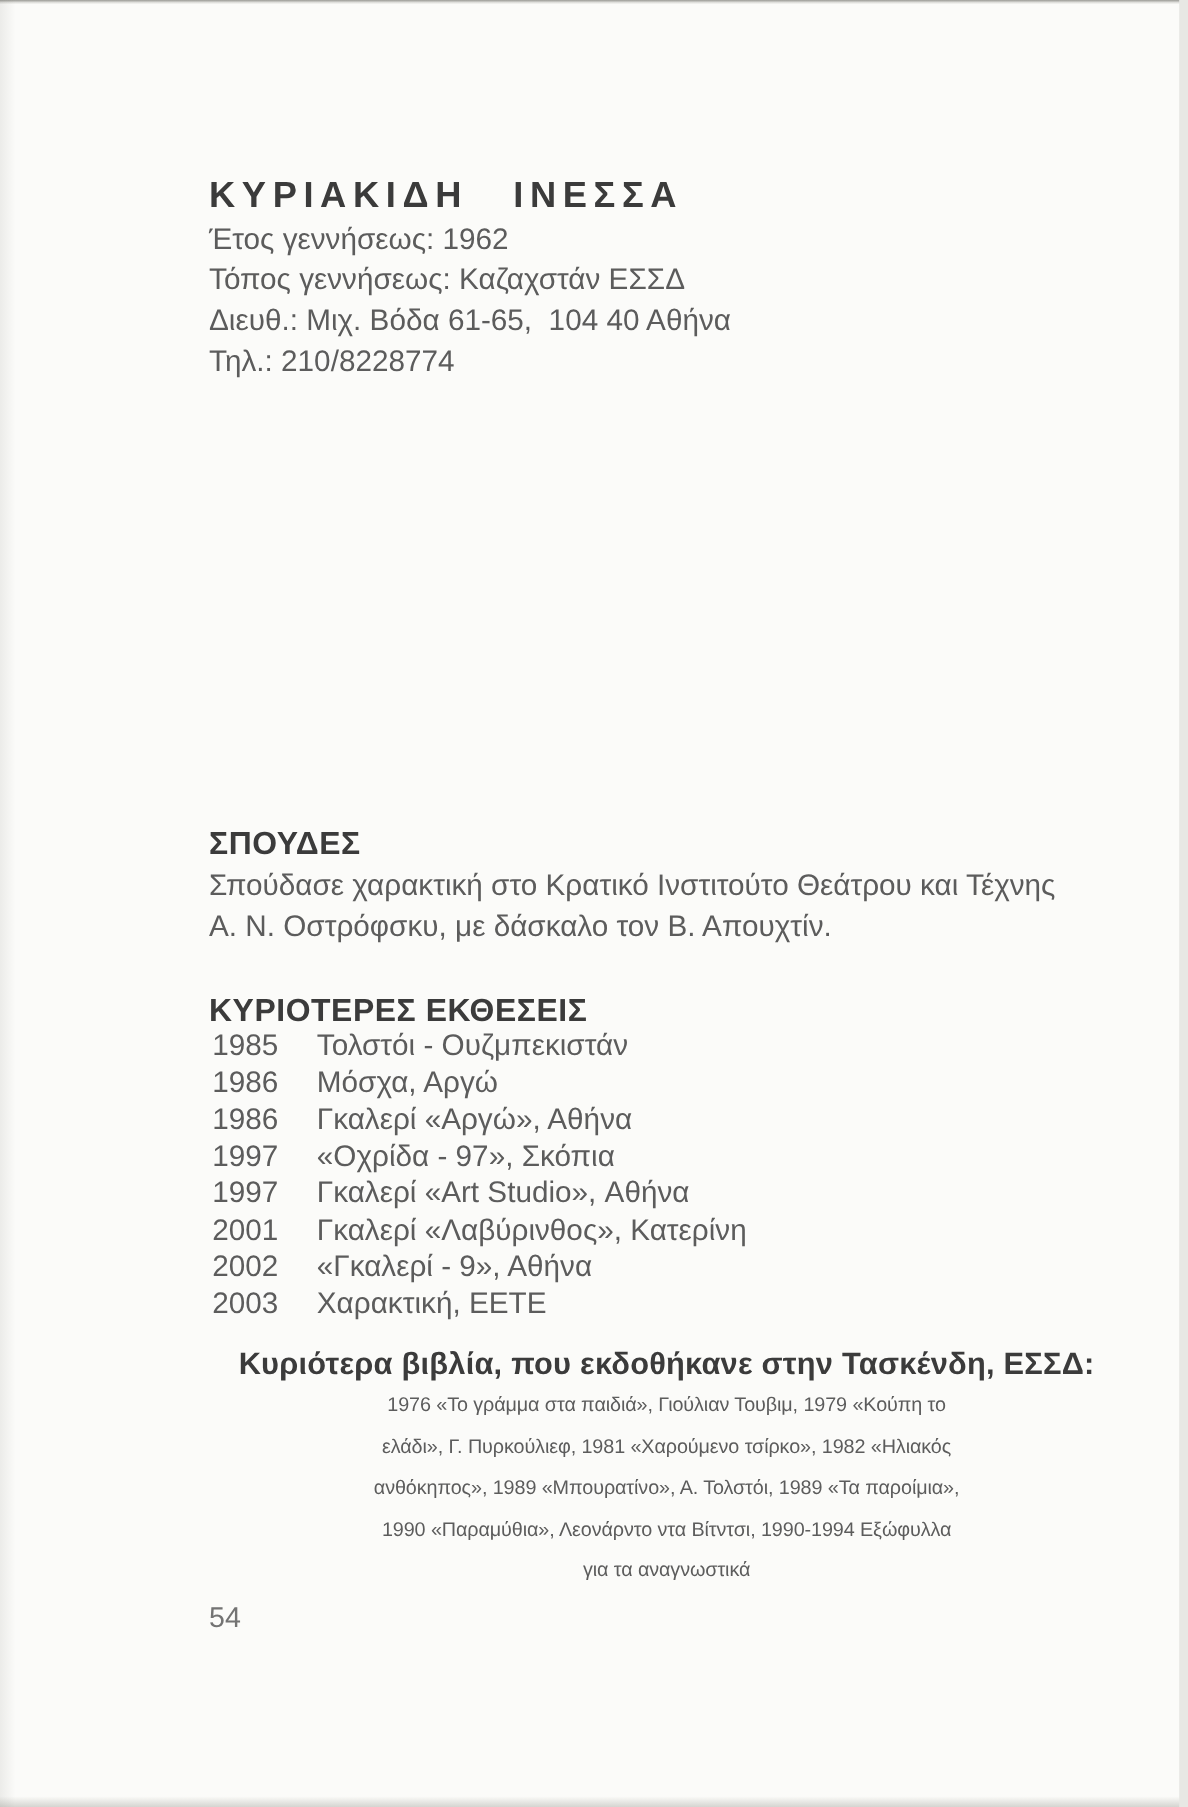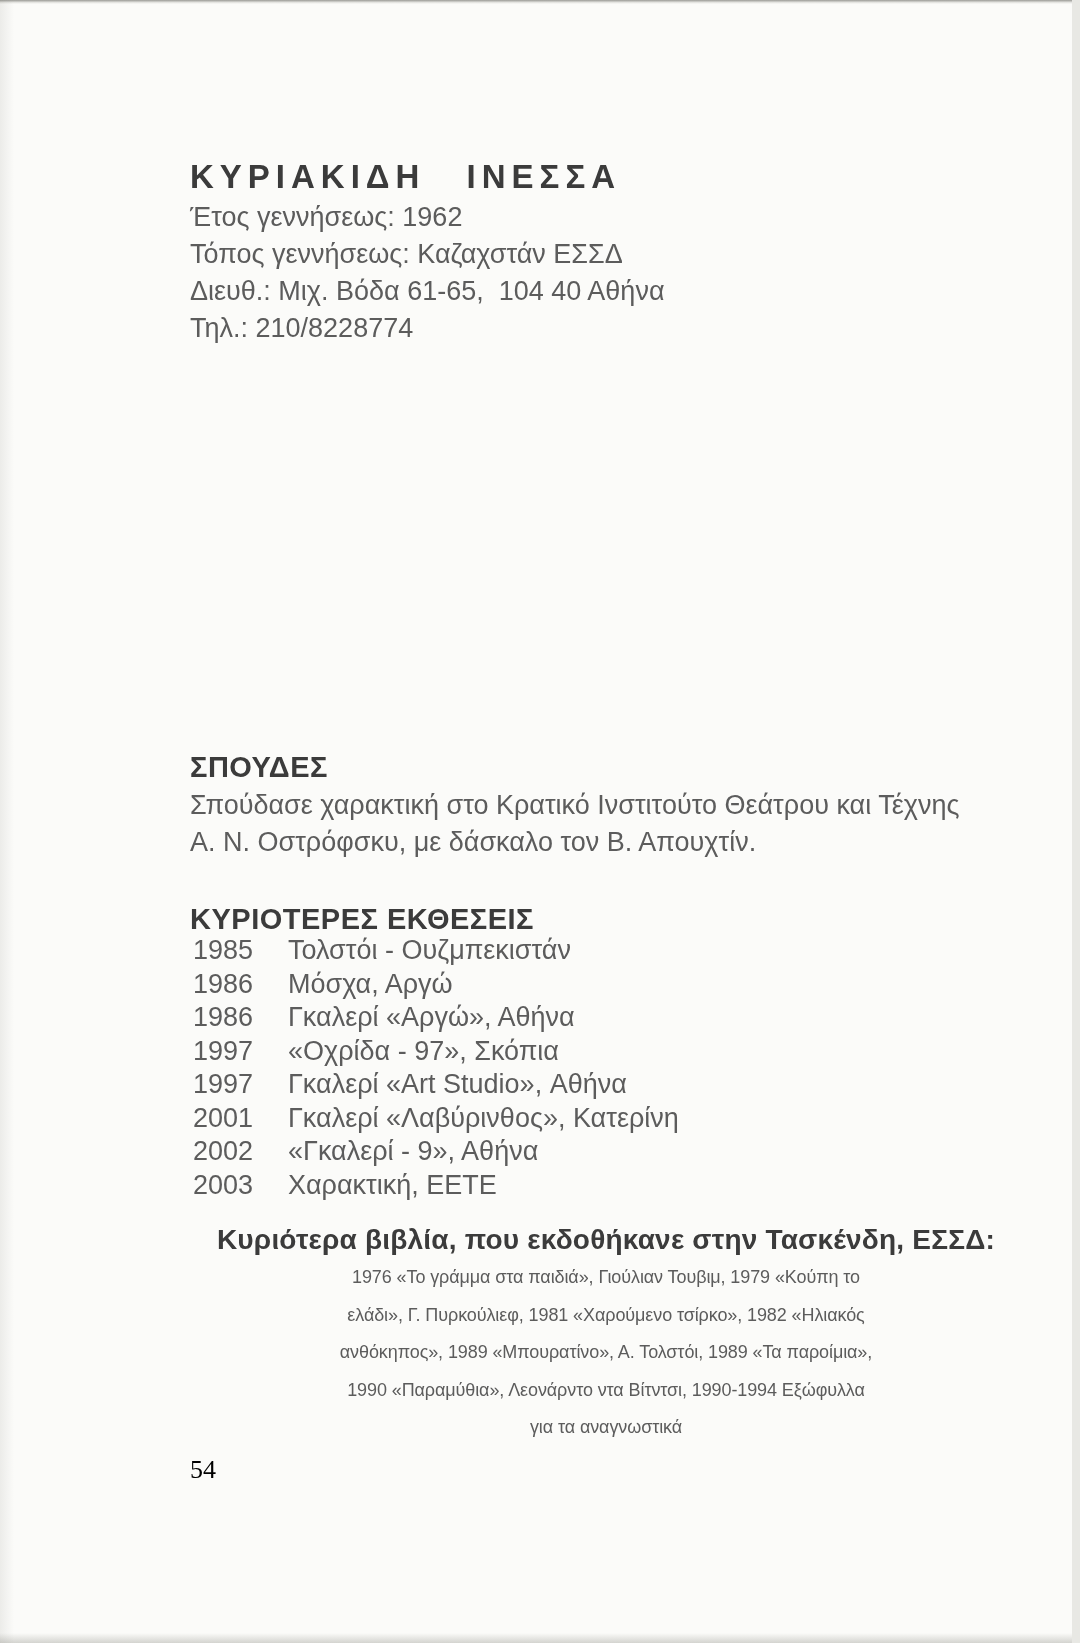--- a/index.html
+++ b/index.html
@@ -106,22 +106,21 @@
     font-size: 18px;
     line-height: 37.5px;
     white-space: pre-line;
     letter-spacing: -0.1px;
   }
   .page-number {
     position: absolute;
     left: 190px;
     top: 1455px;
     font-size: 26px;
-    color: #000000;
-    font-family: Liberation Serif, serif;
+    color: #737373;
   }
 </style>
 </head>
 <body>
 
 <div class="scan-page" style="--paper: #fbfbf9; --ink: #5c5c5c; --heading-ink: #3b3b3b;">
 
   <div class="edge-top"></div>
   <div class="edge-left"></div>
   <div class="edge-bottom"></div>

